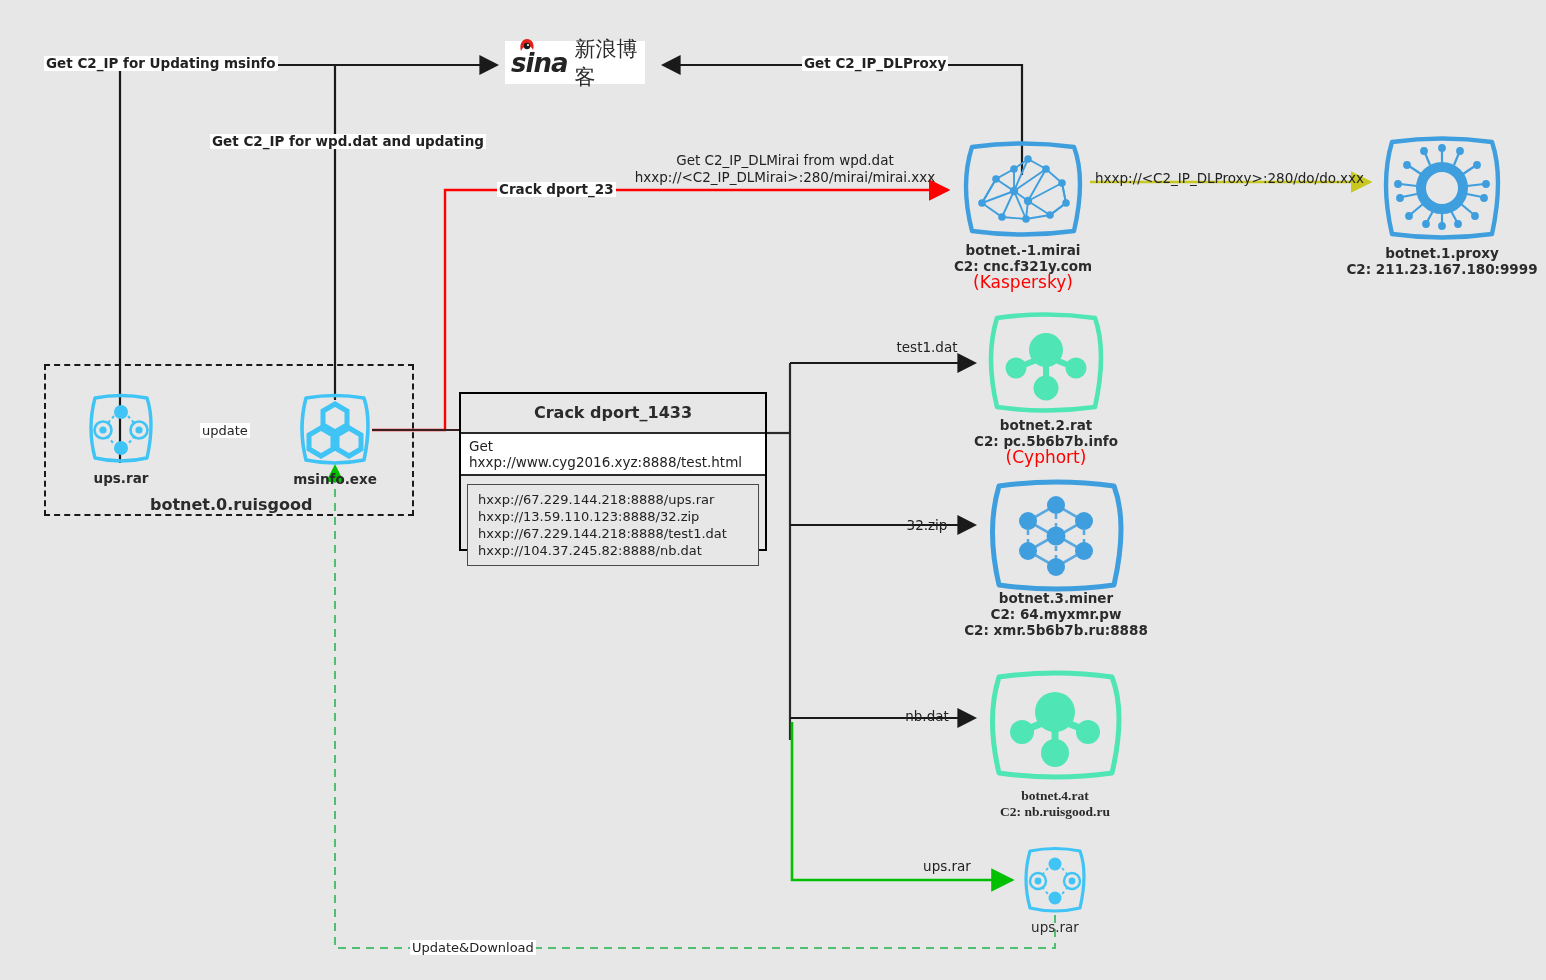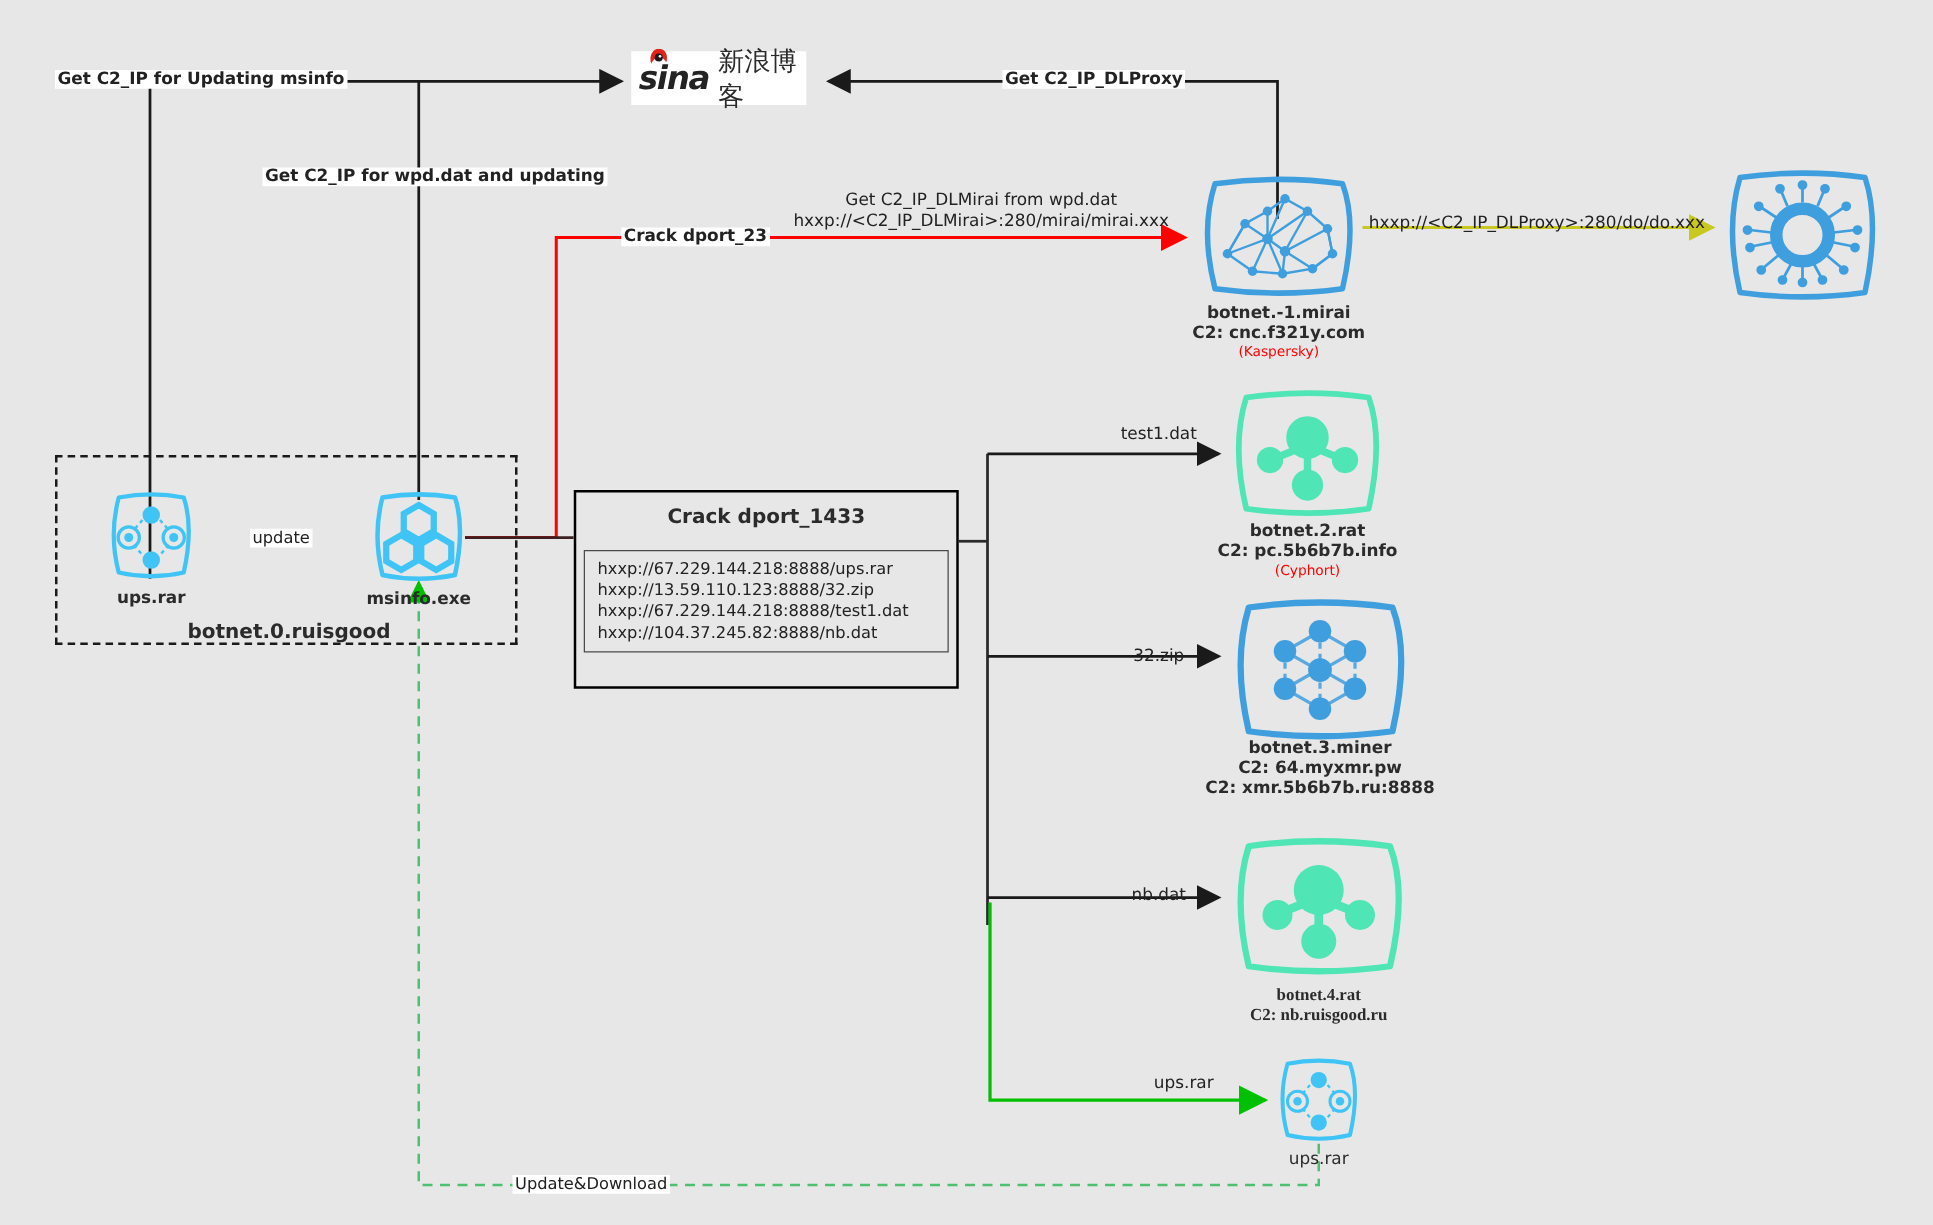--- a/index.html
+++ b/index.html
@@ -13,21 +13,21 @@
           font-size:13px;color:#222;line-height:15px;}
   .elabel.bold{font-weight:bold;font-size:13.5px;}
   .plain{position:absolute;white-space:nowrap;font-size:13.5px;color:#222;
          background:transparent;line-height:17px;text-align:center;}
 
   
   .node{position:absolute;}
   .ncap{position:absolute;left:50%;transform:translateX(-50%);
         text-align:center;white-space:nowrap;font-size:13.5px;font-weight:bold;
         color:#2b2b2b;line-height:16px;}
-  .ncap .red{color:#ff0000;font-weight:normal;font-size:11px;}
+  .ncap .red{color:#ff0000;font-weight:normal;font-size:17px;}
   .ncap .c2{font-weight:bold;}
 
   
   .groupbox{position:absolute;border:2px dashed #1a1a1a;box-sizing:border-box;}
   .grouplabel{position:absolute;font-size:16px;font-weight:bold;color:#2b2b2b;
               white-space:nowrap;}
 
   
   .panel{position:absolute;box-sizing:border-box;border:2px solid #000000;
          background:#e7e7e7;}
@@ -159,20 +159,21 @@
       <path d="M25,36 L37,43 L37,57 L25,64 L13,57 L13,43 Z" fill="none" stroke="#3fc4f5" stroke-width="5"></path>
       <path d="M53,36 L65,43 L65,57 L53,64 L41,57 L41,43 Z" fill="none" stroke="#3fc4f5" stroke-width="5"></path>
     </svg>
     <div class="ncap" style="top:79px;left:39px;">
       <span>msinfo.exe</span>
     </div>
   </div>
 
   <div class="panel" style="left:459px;top:392px;width:308px;height:159px;">
     <div class="panel-title">Crack dport_1433</div>
+    <div class="panel-url">Get hxxp://www.cyg2016.xyz:8888/test.html</div>
     <div class="panel-list">
       <div>hxxp://67.229.144.218:8888/ups.rar</div>
       <div>hxxp://13.59.110.123:8888/32.zip</div>
       <div>hxxp://67.229.144.218:8888/test1.dat</div>
       <div>hxxp://104.37.245.82:8888/nb.dat</div>
     </div>
   </div>
 
   <div class="node" style="left:958px;top:139px;">
     <svg width="130" height="100" viewBox="0 0 130 100">
@@ -241,20 +242,24 @@
         <line x1="83" y1="70" x2="95" y2="80"></line>
           <circle cx="97" cy="82" r="2.8"></circle>
         <line x1="55" y1="77" x2="49" y2="88"></line>
           <circle cx="48" cy="90" r="2.8"></circle>
         <line x1="73" y1="77" x2="79" y2="88"></line>
           <circle cx="80" cy="90" r="2.8"></circle>
         <line x1="64" y1="79" x2="64" y2="90"></line>
           <circle cx="64" cy="92" r="2.8"></circle>
       </g>
     </svg>
+    <div class="ncap" style="top:111px;left:64px;">
+      <div>botnet.1.proxy</div>
+      <div class="c2">C2: 211.23.167.180:9999</div>
+    </div>
   </div>
 
   <div class="node" style="left:983px;top:310px;">
     <svg width="126" height="105" viewBox="0 0 126 105">
       <path d="M14,8 Q63,1 112,8 Q124,42 112,97 Q63,104 14,97 Q2,46 14,8 Z" fill="none" stroke="#4fe5b5" stroke-width="4.6" stroke-linejoin="round"></path>
       <g stroke="#4fe5b5" stroke-width="6" fill="none">
         <line x1="63" y1="46" x2="36" y2="57"></line>
           <line x1="63" y1="46" x2="90" y2="57"></line>
         <line x1="63" y1="46" x2="63" y2="75"></line>
       </g>

